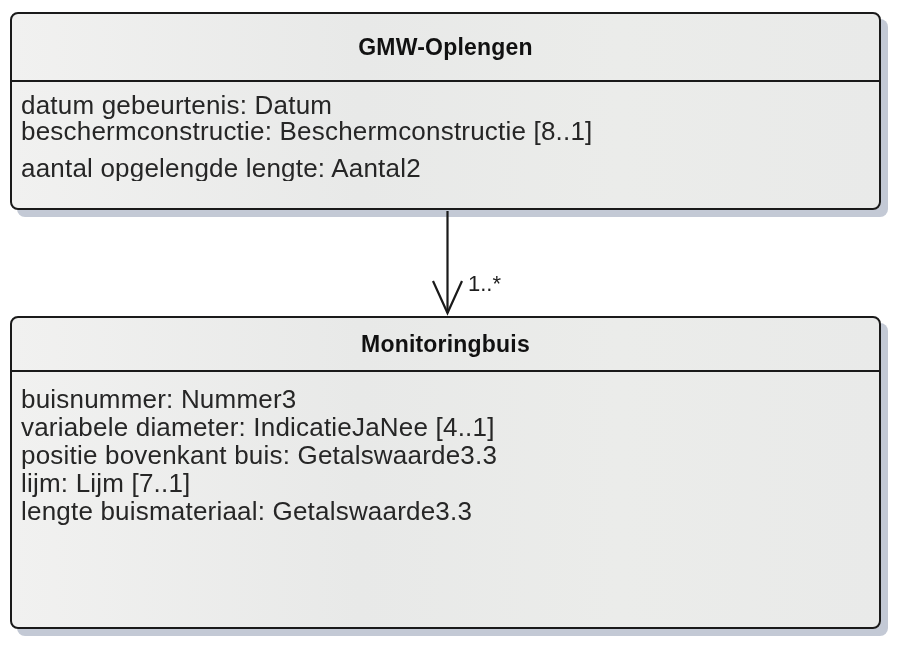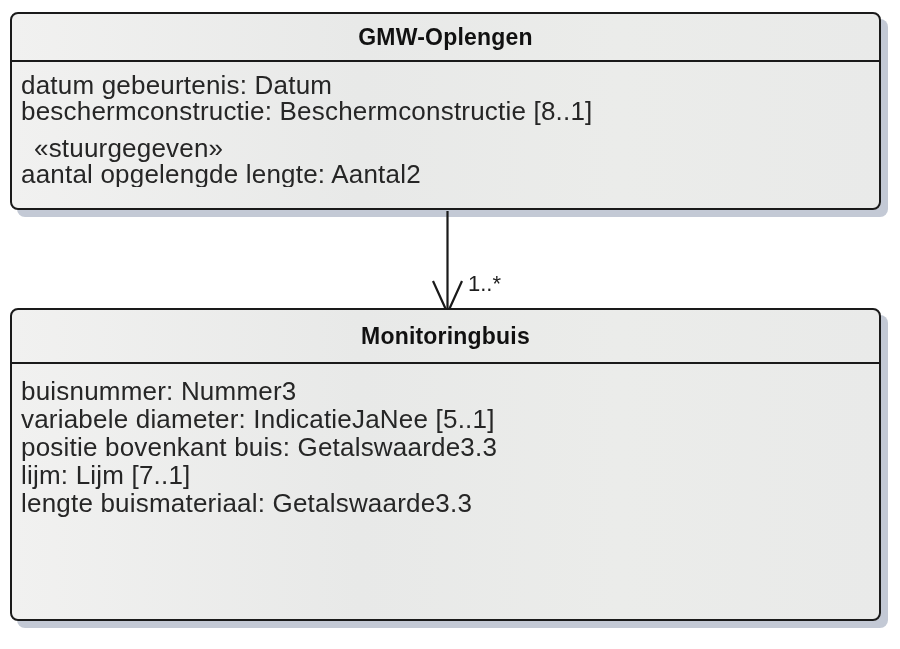--- a/index.html
+++ b/index.html
@@ -18,32 +18,32 @@
   .uml-class {
     position: absolute;
     left: 10px;
     width: 871px;
     border: 2px solid #1a1a1a;
     border-radius: 8px;
     background: linear-gradient(90deg, #f1f1f0 0%, #e8e9e8 40%, #ebecea 70%, #e9eae9 100%);
     box-shadow: 7px 7px 0 #c3c9d5;
   }
   #class-gmw { top: 12px; height: 198px; }
-  #class-monitoringbuis { top: 308px; height: 313px; }
+  #class-monitoringbuis { top: 316px; height: 313px; }
 
   .class-title {
     display: flex;
     align-items: center;
     justify-content: center;
     font-weight: bold;
     font-size: 23px;
     letter-spacing: 0.2px;
     color: #111111;
   }
-  #class-gmw .class-title { height: 46px; }
+  #class-gmw .class-title { height: 66px; }
   #class-monitoringbuis .class-title { height: 52px; }
 
   .class-attrs {
     border-top: 2px solid #1a1a1a;
     padding: 10px 9px 0 9px;
     font-size: 26px;
     letter-spacing: 0.2px;
     white-space: nowrap;
     overflow: hidden;
   }
@@ -73,35 +73,34 @@
 <body>
 
 <div id="canvas">
 
   <div class="uml-class" id="class-gmw">
     <div class="class-title">GMW-Oplengen</div>
     <div class="class-attrs">
       <div class="attr-line">datum gebeurtenis: Datum</div>
       <div class="attr-line">beschermconstructie: Beschermconstructie [8..1]</div>
       <div class="attr-spacer"></div>
-      <div class="attr-line stereotype-line">«stuurgegeven»</div>
       <div class="attr-line">aantal opgelengde lengte: Aantal2</div>
     </div>
   </div>
 
   <svg id="association-svg" viewBox="0 0 900 649" xmlns="http://www.w3.org/2000/svg">
     <line x1="447.5" y1="211" x2="447.5" y2="313" stroke="#1a1a1a" stroke-width="2.2"></line>
     <polyline points="433,281 447.5,313 462,281" fill="none" stroke="#1a1a1a" stroke-width="2.2"></polyline>
   </svg>
   <div id="multiplicity-label">1..*</div>
 
   <div class="uml-class" id="class-monitoringbuis">
     <div class="class-title">Monitoringbuis</div>
     <div class="class-attrs">
       <div class="attr-line">buisnummer: Nummer3</div>
-      <div class="attr-line">variabele diameter: IndicatieJaNee [5..1]</div>
+      <div class="attr-line">variabele diameter: IndicatieJaNee [4..1]</div>
       <div class="attr-line">positie bovenkant buis: Getalswaarde3.3</div>
       <div class="attr-line">lijm: Lijm [7..1]</div>
       <div class="attr-line">lengte buismateriaal: Getalswaarde3.3</div>
     </div>
   </div>
 
 </div>
 
 </body></html>

